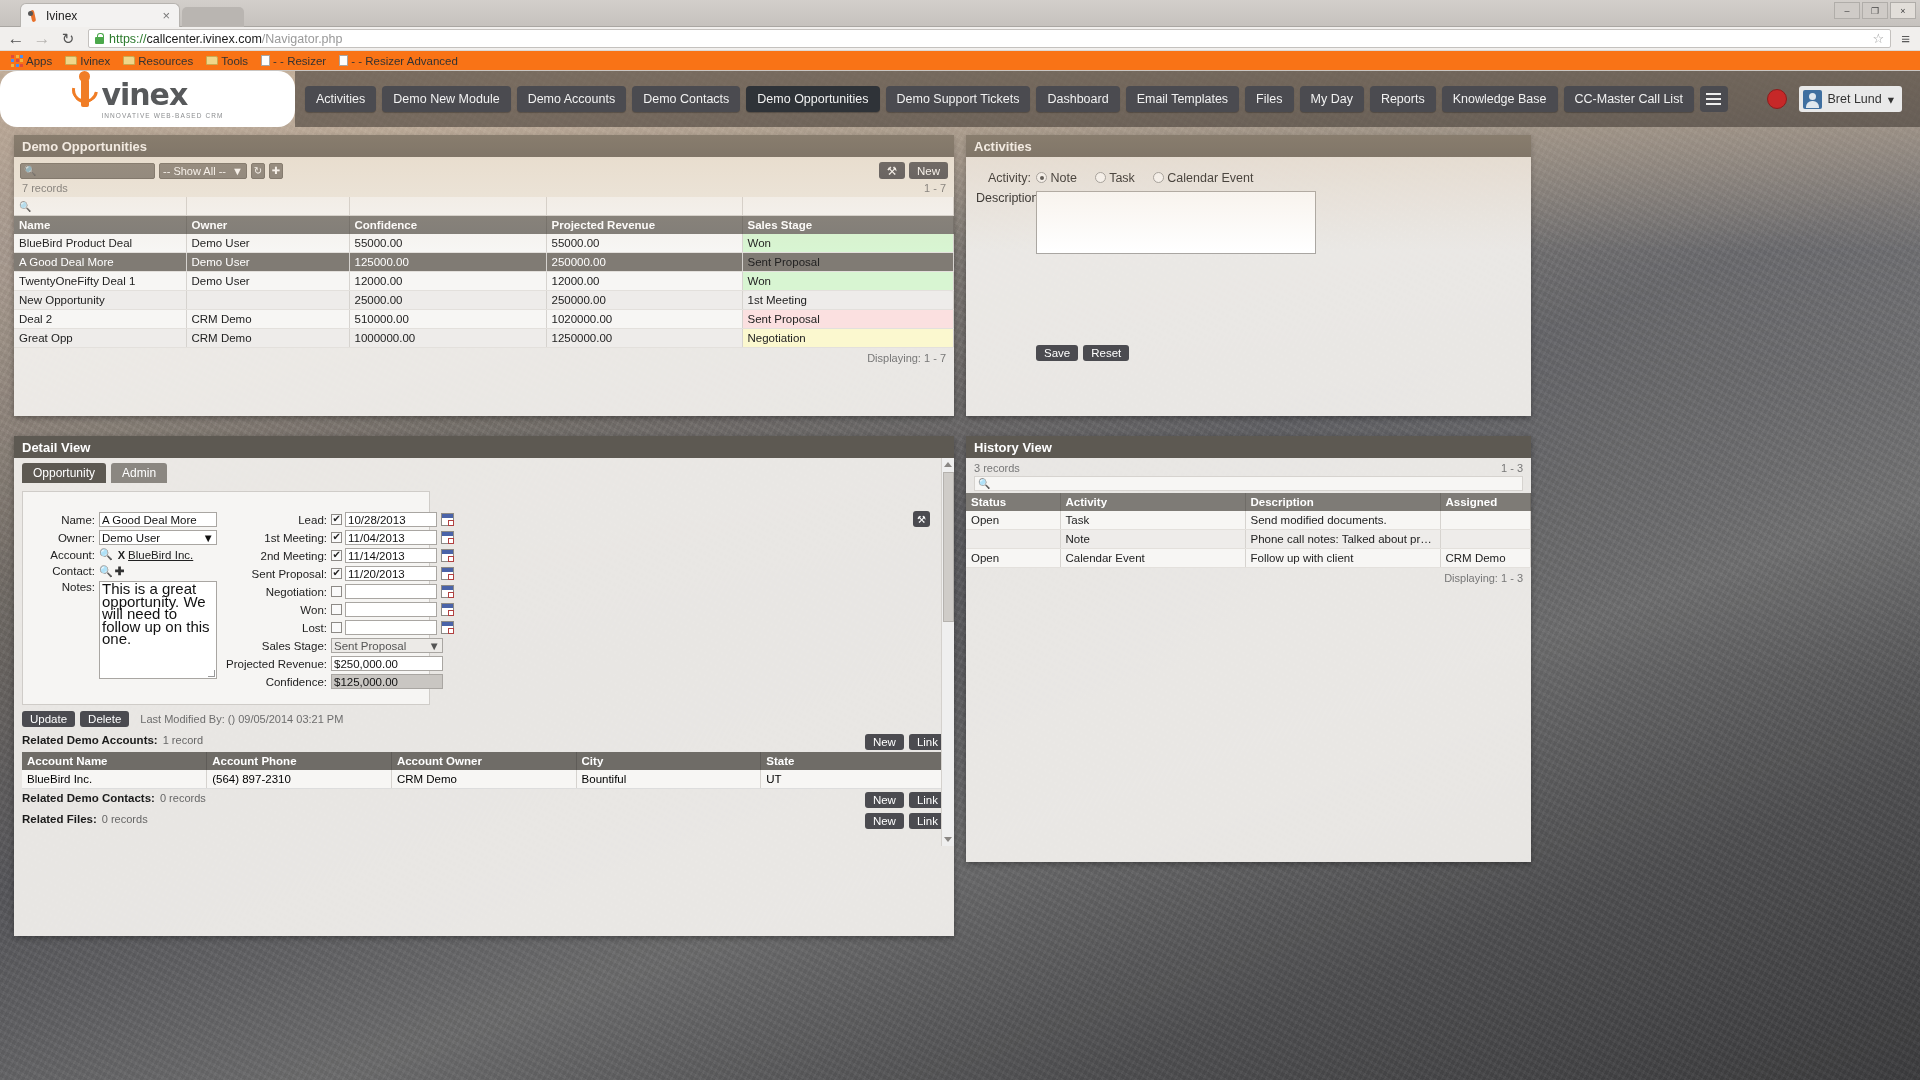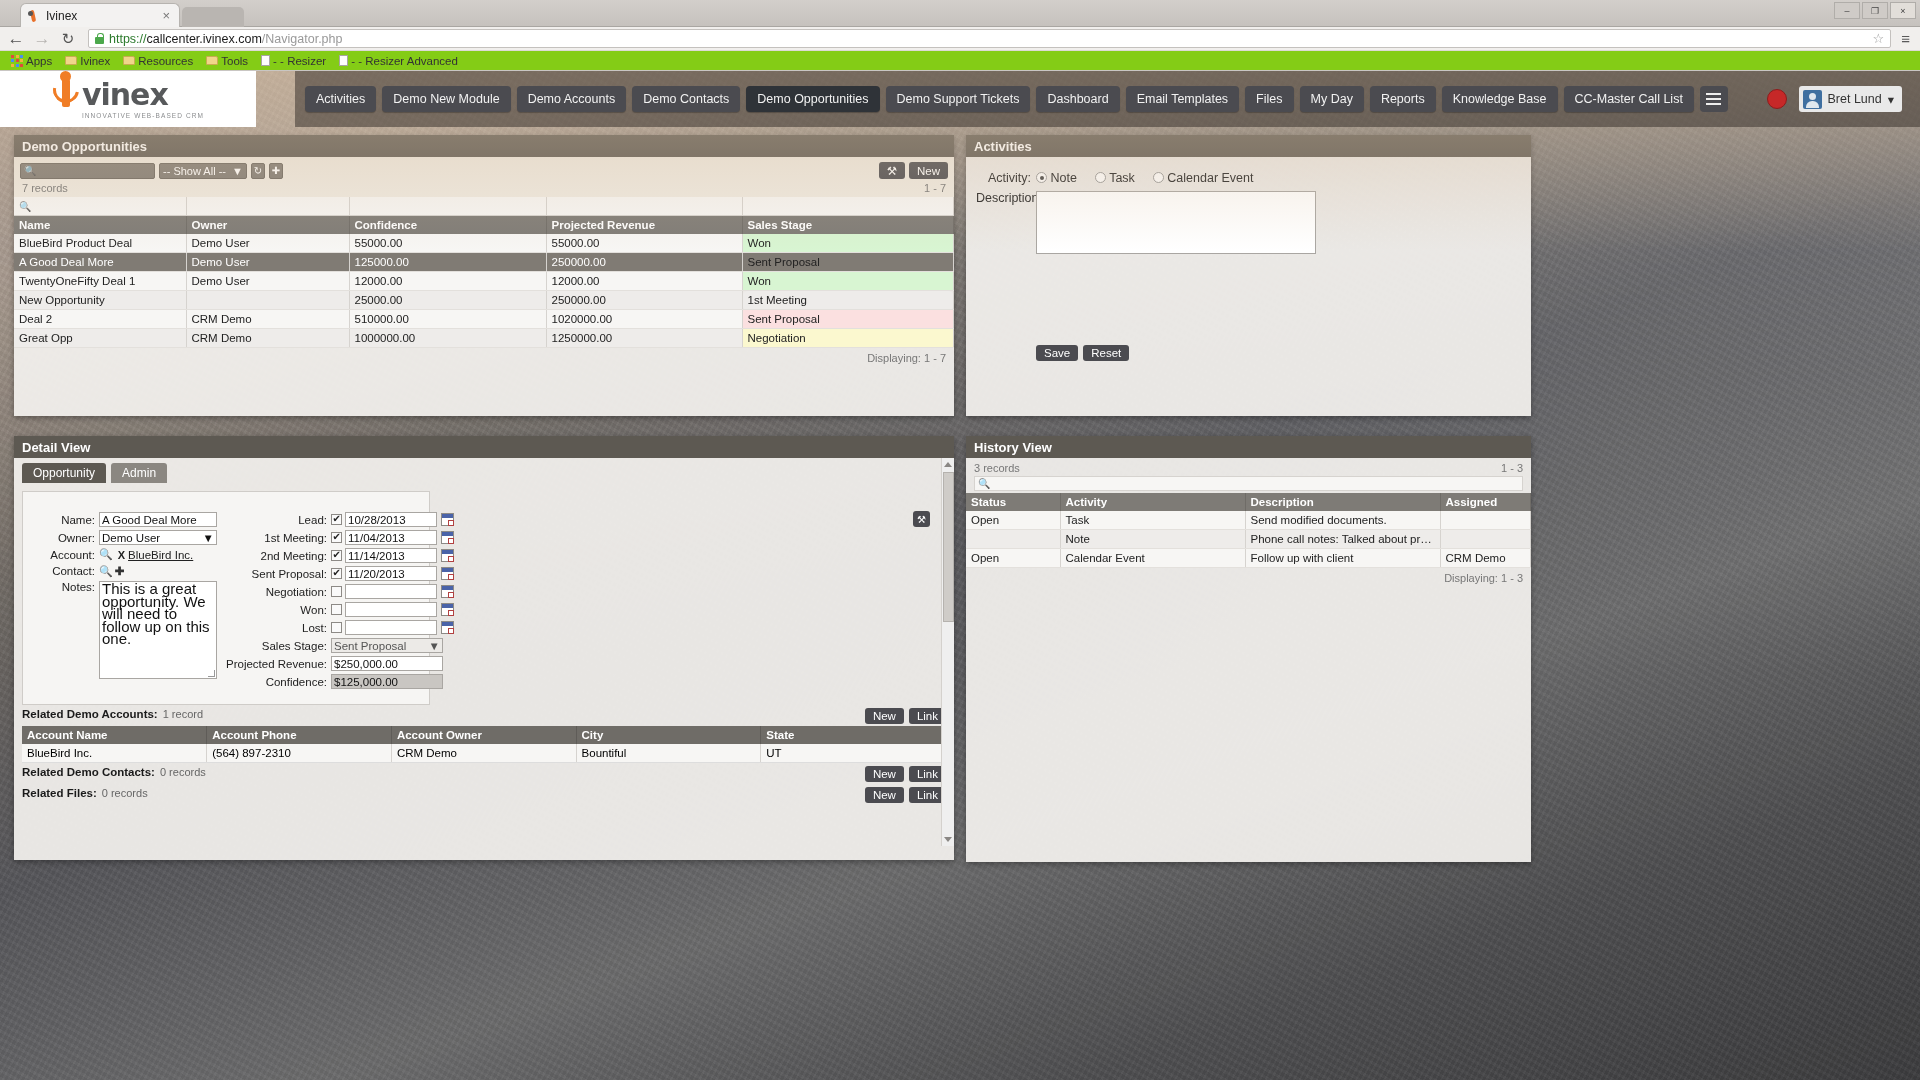--- a/index.html
+++ b/index.html
@@ -64,21 +64,21 @@
   .lock::after{ content:""; position:absolute; left:2px; top:0; width:5px;height:6px;
     border:1.5px solid #4ba84b; border-bottom:none; border-radius:3px 3px 0 0; }
   .urltext { font-size:12.5px; color:#999; white-space:nowrap; }
   .urltext .dom { color:#1a1a1a; }
   .urltext .sch { color:#2c7a2c; }
   .omni-right { margin-left:auto; color:#9a9a9a; font-size:13px; }
   .menuicon { color:#5a5a5a; font-size:15px; padding:0 4px; }
 
   .bookmarks {
     position:absolute; left:0; top:51px; width:1920px; height:20px;
-    background:#84cc16; display:flex; align-items:center; gap:3px; padding:0 6px;
+    background:#f97316; display:flex; align-items:center; gap:3px; padding:0 6px;
     border-bottom:1px solid #c9c6c3;
   }
   .bm { display:flex; align-items:center; gap:3px; padding:1px 5px; font-size:11.5px; color:#333; white-space:nowrap; }
   .bm .fold { width:12px; height:9px; background:#f0d68a; border:1px solid #c9ab52; border-radius:1px 2px 1px 1px; flex:none;}
   .bm .doc { width:9px;height:11px; background:#fdfdfd; border:1px solid #a8a5a2; flex:none;}
   .appsgrid { display:grid; grid-template-columns:repeat(3,3px); grid-gap:1.5px; flex:none; }
   .appsgrid i { width:3px;height:3px; display:block; }
 
   
   .page {
@@ -96,22 +96,22 @@
     opacity:.75;
   }
   .page::after{
     content:""; position:absolute; left:0; top:0; width:1920px; height:180px;
     background:linear-gradient(180deg, rgba(216,190,160,.55), rgba(216,190,160,0));
   }
 
   
   .crmhead { position:absolute; left:0; top:0; width:1920px; height:56px; z-index:5; }
   .logobox {
-    position:absolute; left:0; top:0; width:256px; height:56px;
-    background:#fff; display:flex; align-items:center; justify-content:center;
+    position:absolute; left:0; top:0; width:295px; height:56px;
+    background:#fff; display:flex; align-items:center; justify-content:center;border-radius:17px;
   }
   .logo { position:relative; padding-left:30px; }
   .logo .mark { position:absolute; left:2px; top:-7px; width:24px; height:36px; }
   .logo .mark .stem { position:absolute; left:8px; top:6px; width:8px; height:28px;
     background:#f07d26; border-radius:2px; }
   .logo .mark .dot { position:absolute; left:6px; top:-2px; width:11px; height:11px;
     background:#f07d26; border-radius:50%; }
   .logo .mark .swoosh { position:absolute; left:-1px; top:4px; width:26px; height:26px;
     border:3px solid #f07d26; border-radius:50%; border-top-color:transparent; border-right-color:transparent;
     transform:rotate(-35deg); }
@@ -148,21 +148,21 @@
   
   .panel { position:absolute; background:rgba(243,241,238,.93); box-shadow:0 2px 6px rgba(0,0,0,.35); }
   .panel-title {
     height:22px; background:#5d5952; color:#fff; font-size:13px; font-weight:bold;
     display:flex; align-items:center; padding:0 8px;
   }
   .panel-body { position:relative; }
 
   #p-opps  { left:14px;  top:64px;  width:940px; height:281px; }
   #p-act   { left:966px; top:64px;  width:565px; height:281px; }
-  #p-detail{ left:14px;  top:365px; width:940px; height:424px; }
+  #p-detail{ left:14px;  top:365px; width:940px; height:500px; }
   #p-hist  { left:966px; top:365px; width:565px; height:426px; }
 
   
   .grid-toolbar { height:24px; display:flex; align-items:center; gap:4px; padding:3px 6px 0 6px; background:#efeae1; }
   .searchbox {
     width:135px; height:16px; background:#807b74; border:1px solid #6b665f; border-radius:2px;
     display:flex; align-items:center; padding-left:3px;
   }
   .searchbox .mag { color:#fff; font-size:10px; }
   .showall {
@@ -629,20 +629,25 @@
                   <div class="fin w112">$250,000.00</div>
                 </div>
                 <div class="frow">
                   <div class="fl wide">Confidence:</div>
                   <div class="fin w112 gray">$125,000.00</div>
                 </div>
               </div>
           </div>
         </div>
 
+        <div class="btnrow">
+          <div class="gbtn">Update</div>
+          <div class="gbtn">Delete</div>
+          <div class="lastmod">Last Modified By: () 09/05/2014 03:21 PM</div>
+        </div>
 
         <div id="related-sections">
             <div class="relrow">
               <b>Related Demo Accounts:</b>
               <span class="cnt">1 record</span>
               <span class="r">
                 <span class="gbtn">New</span>
                 <span class="gbtn">Link</span>
               </span>
             </div>

